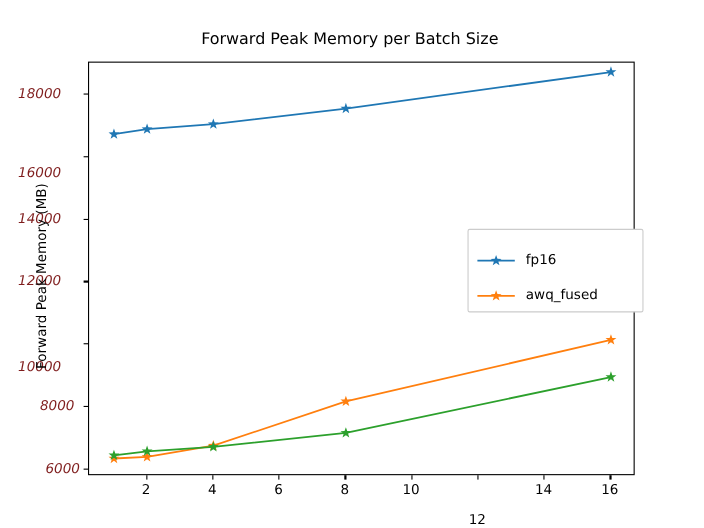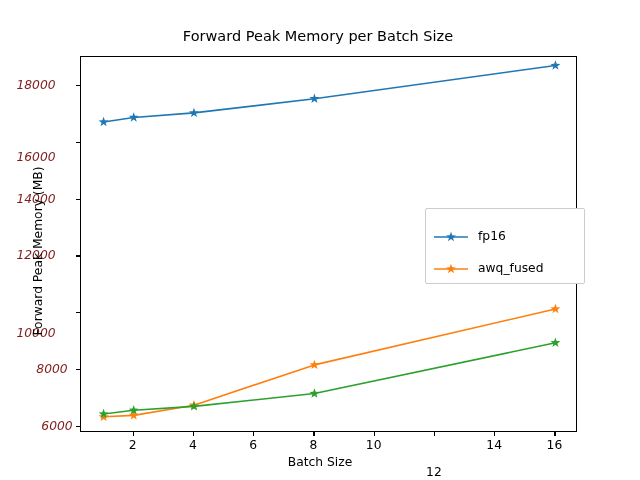--- a/index.html
+++ b/index.html
@@ -187,21 +187,20 @@
       <div class="xtick-mark" style="left: 373.682px; top: 432px;"></div>
       <div class="xtick-label" style="left: 373.682px; top: 438px;">10</div>
       <div class="xtick-mark" style="left: 433.924px; top: 432px;"></div>
       <div class="xtick-label" style="left: 433.924px; top: 438px; margin-top: 27px;">12</div>
       <div class="xtick-mark" style="left: 494.167px; top: 432px;"></div>
       <div class="xtick-label" style="left: 494.167px; top: 438px;">14</div>
       <div class="xtick-mark" style="left: 554.409px; top: 432px;"></div>
       <div class="xtick-label" style="left: 554.409px; top: 438px;">16</div>
     </div>
 
-  <div id="xlabel">Batch Size</div>
   <div id="ylabel">Forward Peak Memory (MB)</div>
 
   <div id="legend">
       <div class="legend-row">
         <span class="legend-sample"><svg width="38" height="14" viewBox="0 0 38 14">
             <line x1="2" y1="7" x2="36" y2="7" stroke="#1f77b4" stroke-width="1.6"></line>
             <path d="M19.00,1.80L20.22,5.32L23.95,5.39L20.98,7.64L22.06,11.21L19.00,9.08L15.94,11.21L17.02,7.64L14.05,5.39L17.78,5.32Z" fill="#1f77b4"></path>
           </svg></span>
         <span class="legend-text">fp16</span>
       </div>

